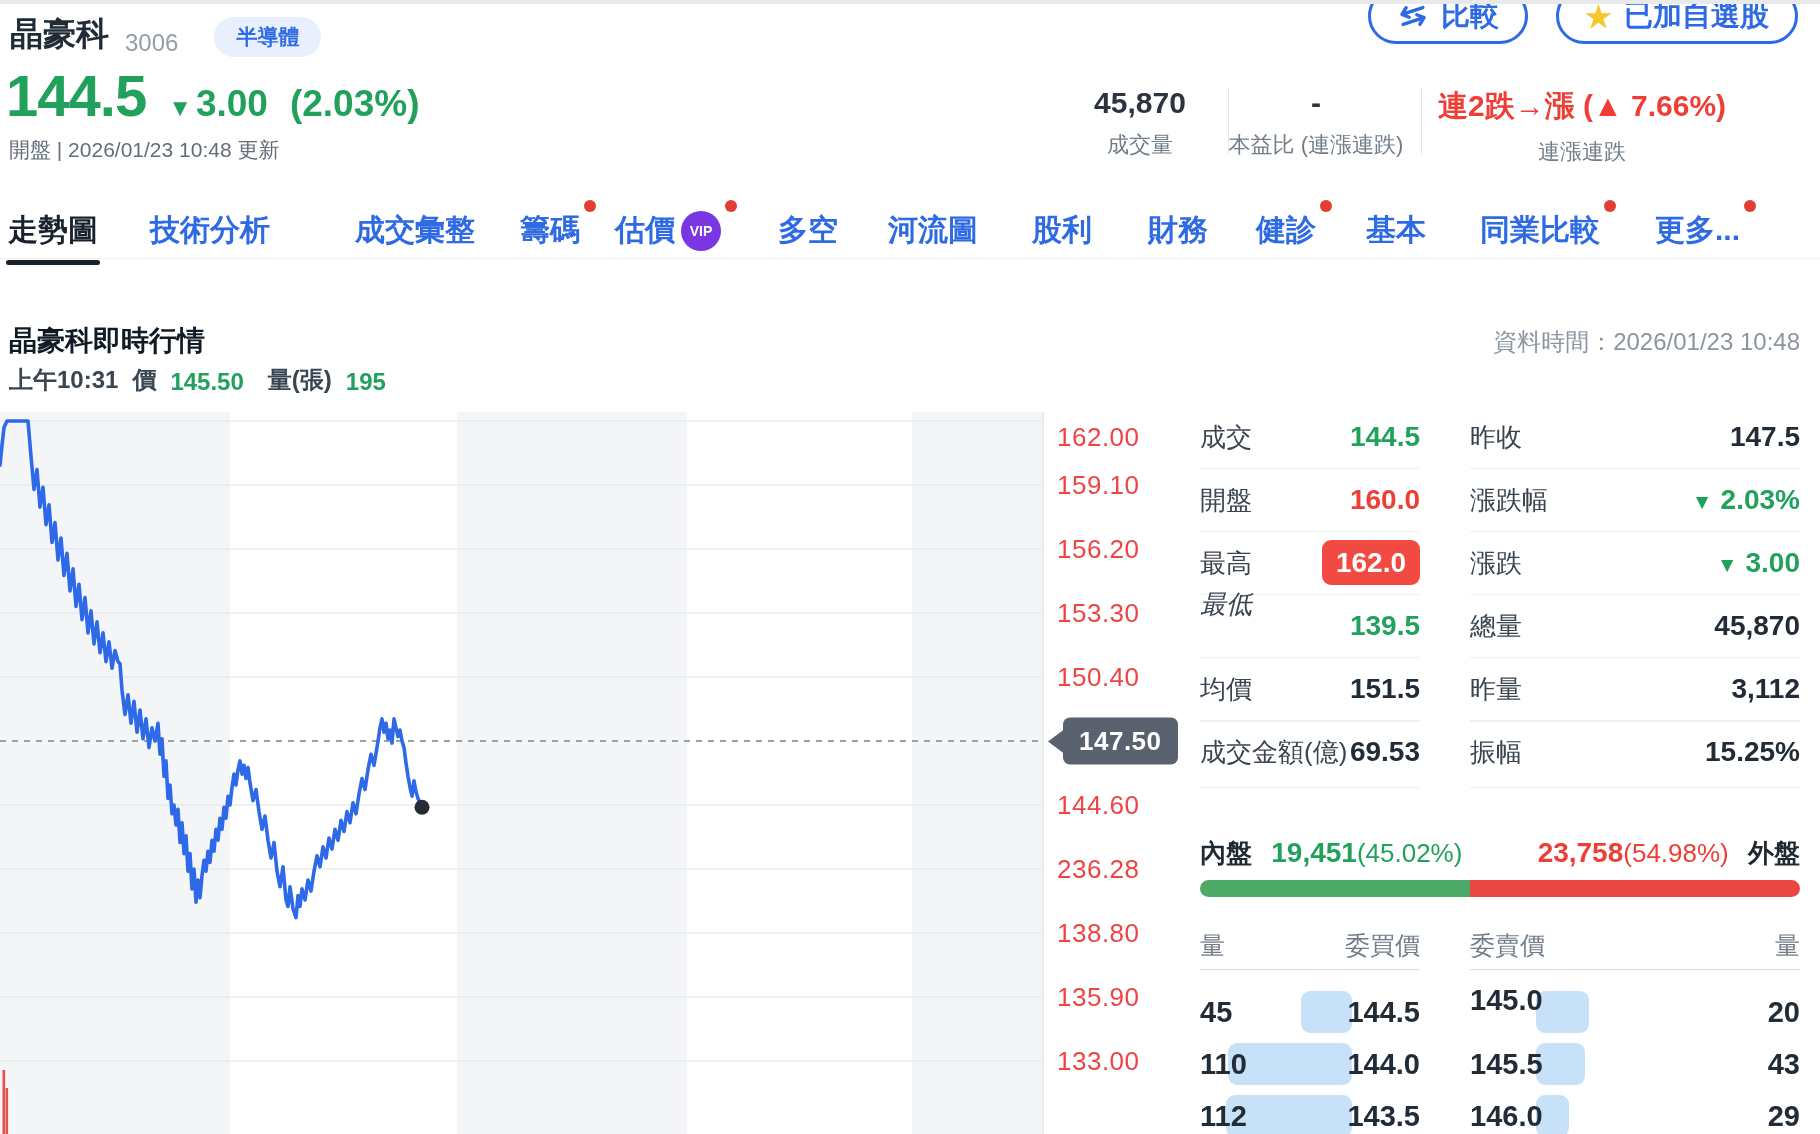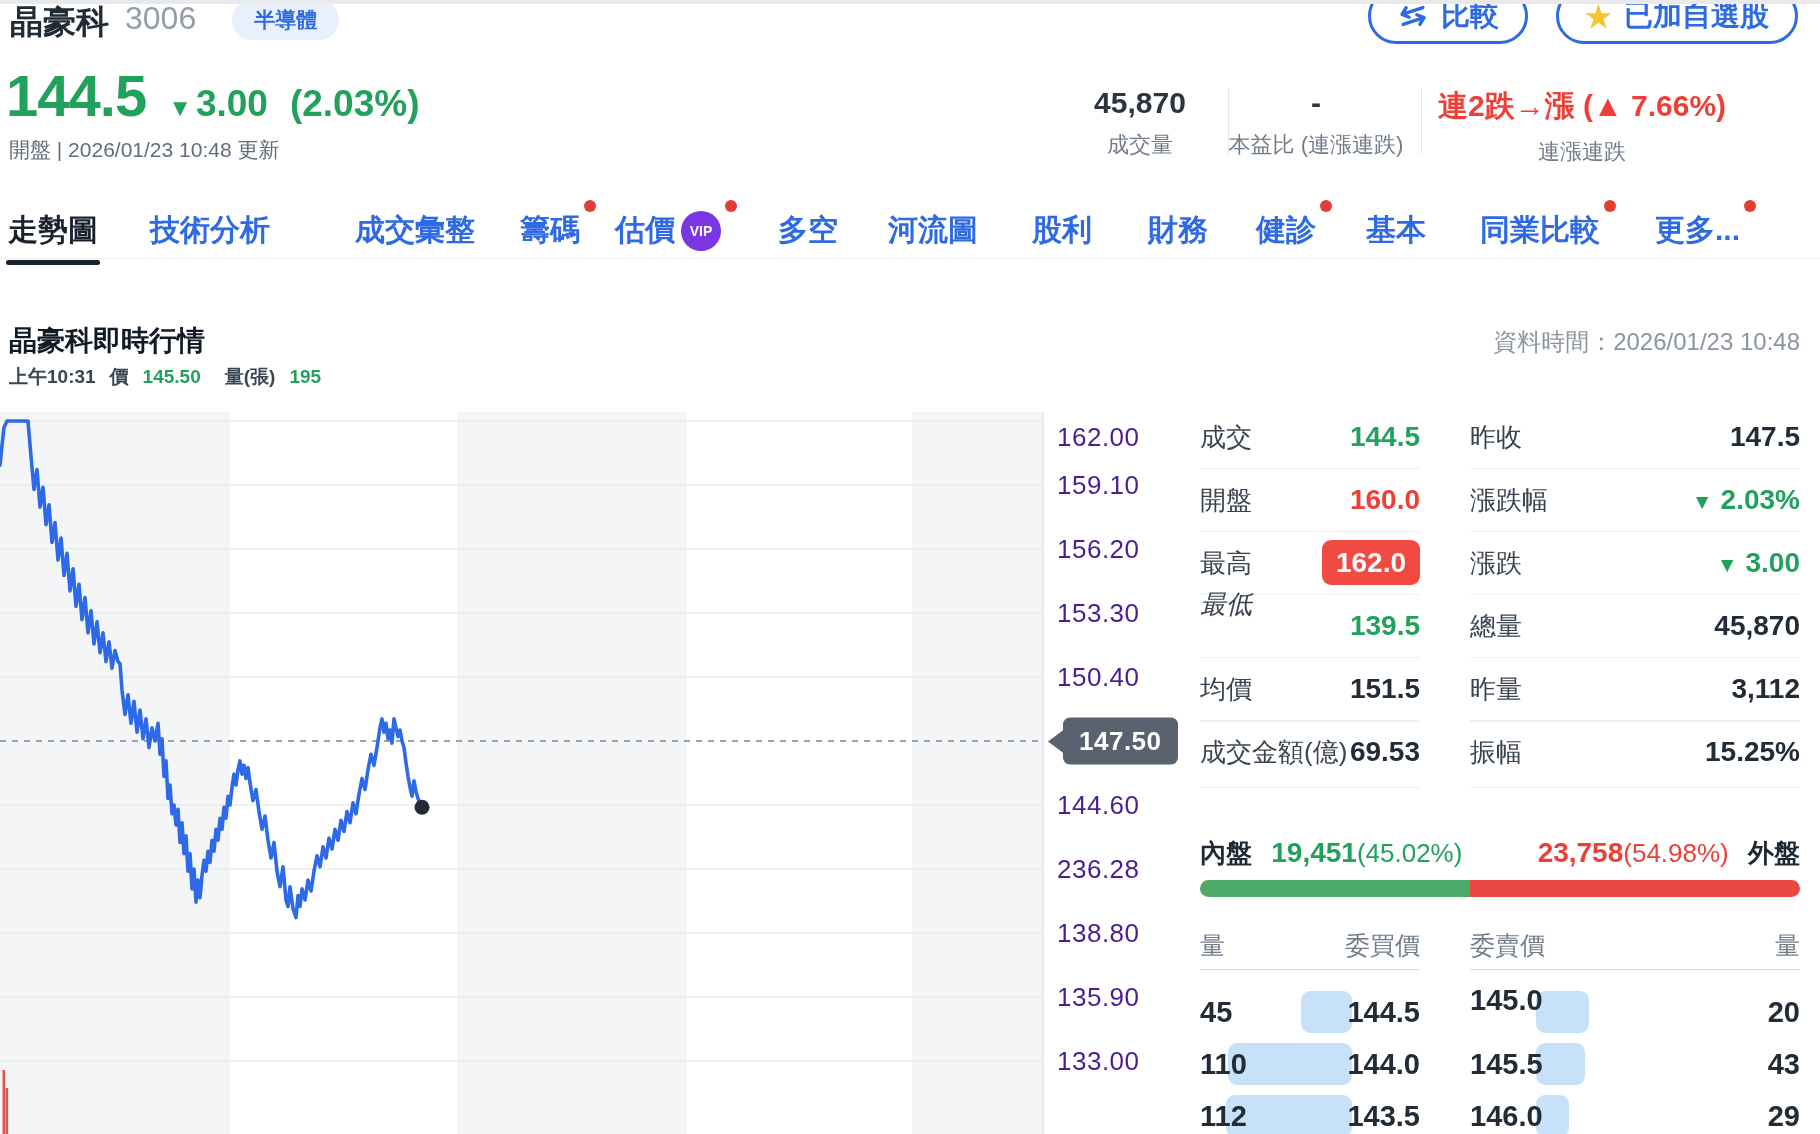--- a/index.html
+++ b/index.html
@@ -9,23 +9,23 @@
     --dark:#222c37; --label:#3a444f; --gray:#717c88; --lightline:#eef0f2;
   }
   *{box-sizing:border-box}
   html,body{margin:0;padding:0}
   body{width:1820px;height:1134px;overflow:hidden;background:#fff;
        font-family:"Liberation Sans",sans-serif;color:var(--dark);position:relative}
   
   .top-strip{position:absolute;left:0;top:0;width:1820px;height:4px;background:#e7e9eb;z-index:60}
 
   
-  .name-row{position:absolute;left:10px;top:0;display:flex;align-items:flex-start}
+  .name-row{position:absolute;left:10px;top:12px;display:flex;align-items:flex-end}
   .stock-name{font-size:33px;font-weight:800;color:#212b36}
-  .stock-code{font-size:32px;color:#939da8;margin-left:16px}
+  .stock-code{font-size:24px;color:#939da8;margin-left:16px}
   .industry-pill{margin-left:36px;background:#e7f0fc;color:var(--blue);font-size:21px;
        font-weight:600;padding:6px 22px;border-radius:22px}
   .price-row{position:absolute;left:6px;top:62px;display:flex;align-items:baseline}
   .big-price{font-size:58px;font-weight:800;color:var(--green);letter-spacing:-1px}
   .chg-arrow{font-size:24px;color:var(--green);margin-left:22px;font-weight:700}
   .chg-txt{font-size:37px;font-weight:700;color:var(--green);margin-left:4px}
   .update-line{position:absolute;left:9px;top:136px;font-size:21px;color:#626d79;font-weight:500}
 
   .pill-btn{position:absolute;top:-12px;height:56px;border:3.5px solid var(--blue);
        border-radius:30px;display:flex;align-items:center;padding:0 26px;background:#fff;
@@ -48,28 +48,28 @@
   .tab .vip-badge{width:40px;height:40px;border-radius:50%;background:var(--vip);color:#fff;
        font-size:14px;font-weight:800;display:inline-flex;align-items:center;justify-content:center;
        margin-left:6px}
   .tab .ndot{position:absolute;top:-10px;right:-16px;width:12px;height:12px;border-radius:50%;
        background:#e23c33}
   .tabs-divider{position:absolute;left:0;top:258px;width:1820px;height:1px;background:#eceef0}
 
   
   .sec-title{position:absolute;left:9px;top:322px;font-size:28px;font-weight:800;color:#111b26}
   .data-time{position:absolute;right:20px;top:326px;font-size:24px;color:#8b95a1}
-  .info-line{position:absolute;left:9px;top:364px;font-size:19px;color:#394552;font-weight:600;
-       display:flex;align-items:center}
+  .info-line{position:absolute;left:9px;top:364px;font-size:24px;color:#394552;font-weight:600;
+       display:flex;align-items:flex-end}
   .info-line .g{color:var(--green)}
   .info-line span{margin-right:14px}
 
   
   #chart-wrap{position:absolute;left:0;top:0;width:1820px;height:1134px;pointer-events:none}
-  .ylab{position:absolute;left:1057px;font-size:26px;color:#4c1d95;transform:translateY(-50%);
+  .ylab{position:absolute;left:1057px;font-size:26px;color:#ef4444;transform:translateY(-50%);
        letter-spacing:.5px}
   .pc-badge{position:absolute;left:1063px;transform:translateY(-50%);background:#59626e;color:#fff;
        font-size:26px;font-weight:700;padding:8px 16px;border-radius:7px;letter-spacing:.5px}
   .pc-badge::before{content:"";position:absolute;left:-15px;top:50%;transform:translateY(-50%);
        border:12px solid transparent;border-right:16px solid #59626e;border-left:none}
 
   
   .qlabel{position:absolute;font-size:26px;color:var(--label);transform:translateY(-50%);white-space:nowrap}
   .qvalue{position:absolute;font-size:28px;font-weight:700;transform:translateY(-50%);white-space:nowrap}
   .qvalue.green{color:var(--green)} .qvalue.red{color:var(--red)} .qvalue.dark{color:var(--dark)}

